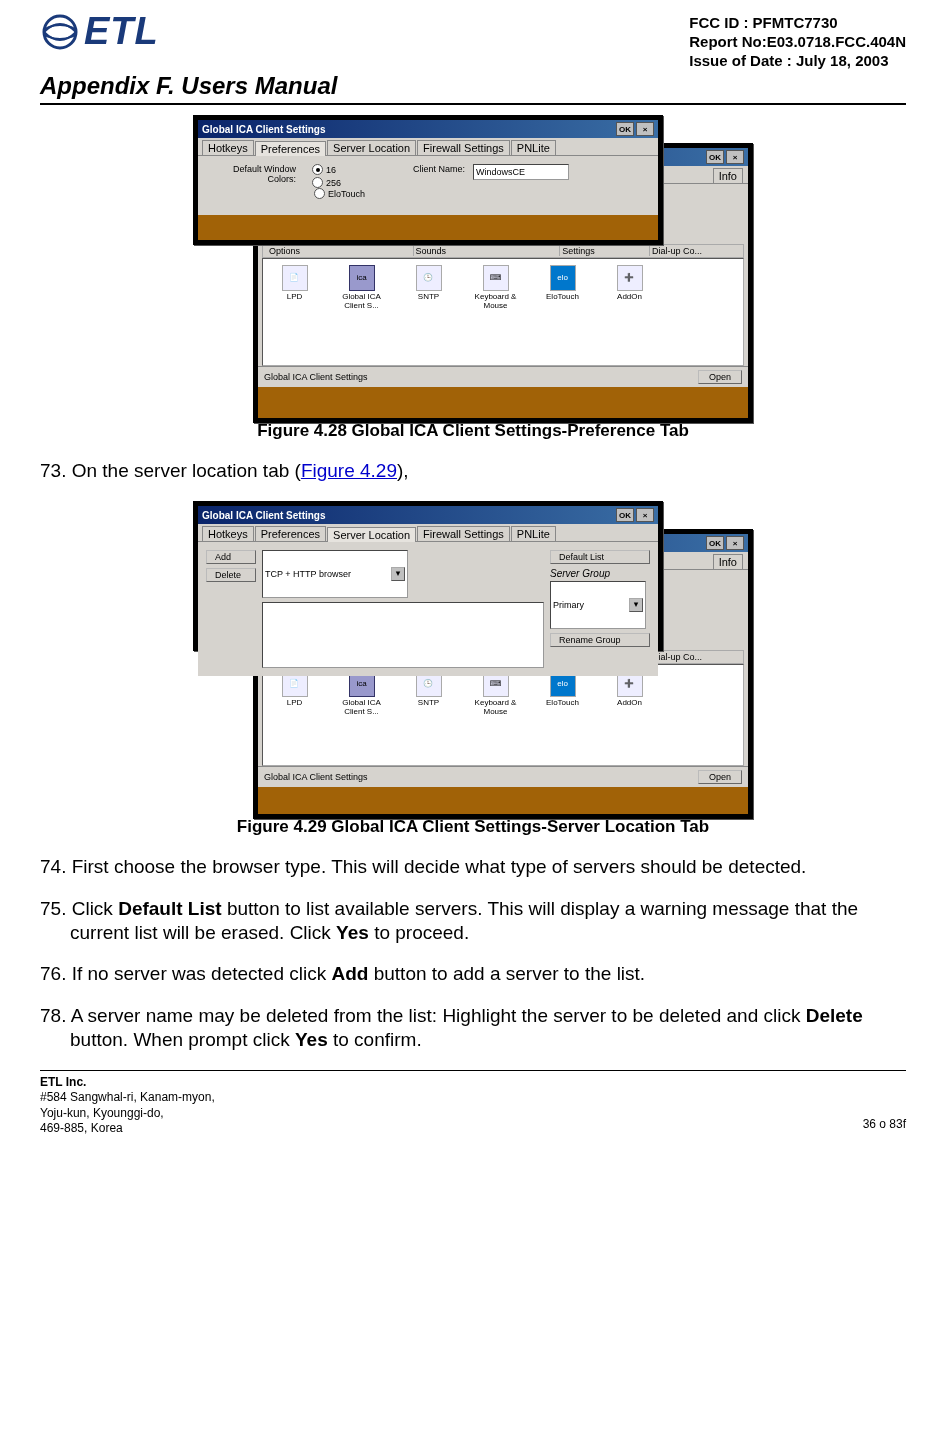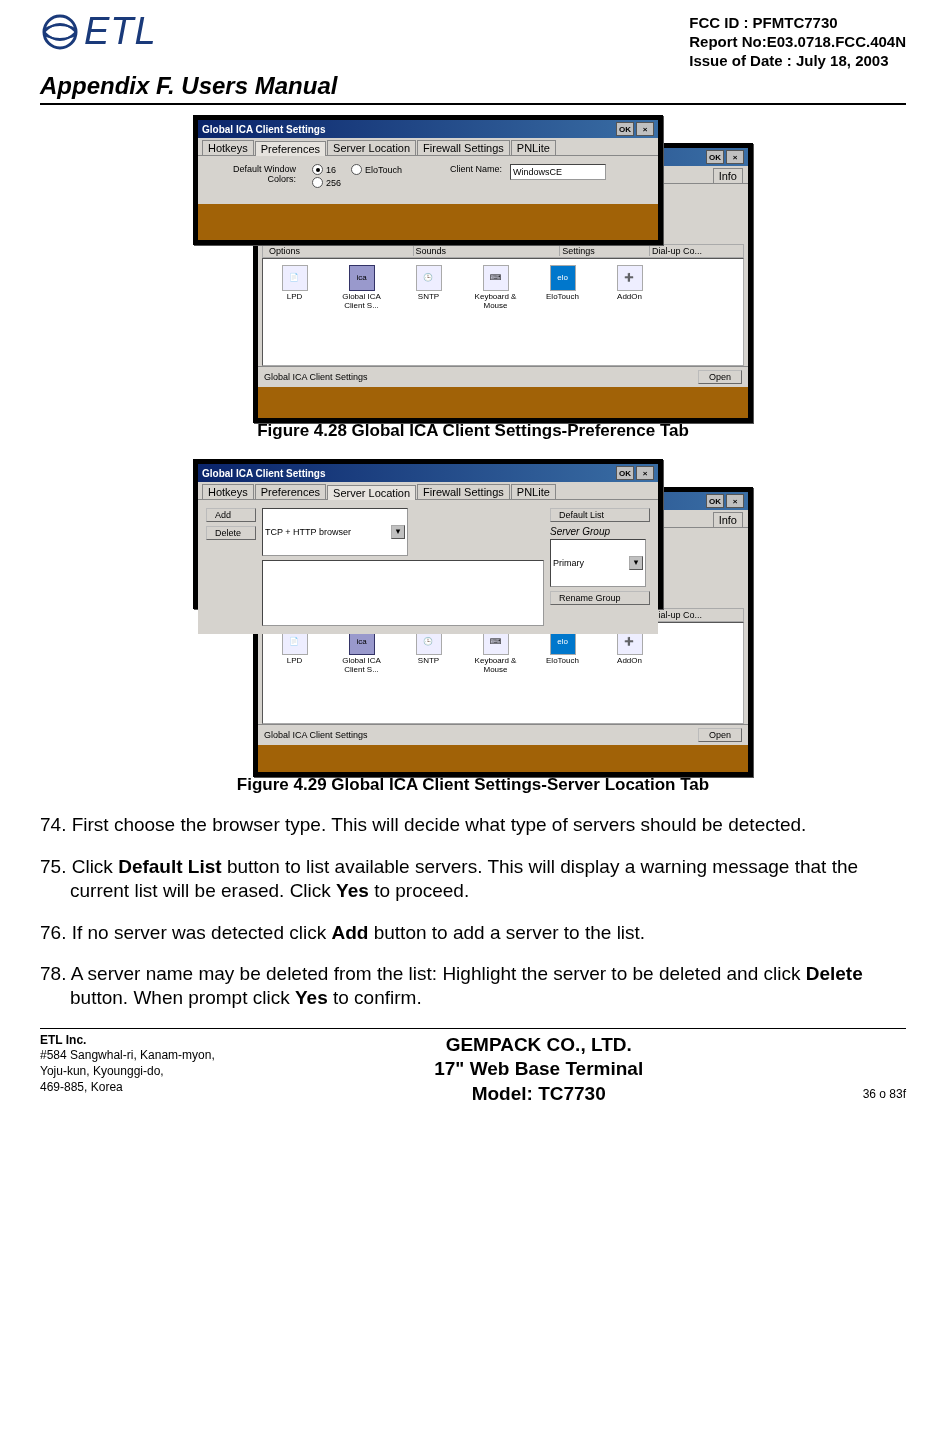--- a/index.html
+++ b/index.html
@@ -18,21 +18,21 @@
   .header-top {
     display: flex;
     justify-content: space-between;
     align-items: flex-start;
     margin-bottom: 2px;
   }
   .logo {
     display: flex;
     align-items: center;
     font-size: 38px;
-    font-weight: normal;
+    font-weight: bold;
     font-style: italic;
     color: #1a3a7a;
     letter-spacing: 1px;
   }
   .logo svg {
     margin-right: 4px;
   }
   .header-right {
     text-align: left;
     font-size: 15px;
@@ -367,21 +367,21 @@
       <div class="tabs">
         <div class="tab">Hotkeys</div>
         <div class="tab active">Preferences</div>
         <div class="tab">Server Location</div>
         <div class="tab">Firewall Settings</div>
         <div class="tab">PNLite</div>
       </div>
       <div class="dialog-body">
         <div class="field-row" style="align-items:flex-start;">
           <span class="field-label">Default Window Colors:</span>
-          <div style="display:flex;">
+          <div style="display:flex;flex-direction:column;">
             <div class="radio-group">
               <div class="radio-option">
                   <span class="radio-dot">
                     <span class="on"></span>
                   </span>
                   <span>16</span>
                 </div>
               <div class="radio-option">
                   <span class="radio-dot"></span>
                   <span>256</span>
@@ -396,20 +396,26 @@
           </div>
           <span class="field-label" style="width:70px; margin-left:30px;">Client Name:</span>
           <div class="text-input" style="width:90px; padding:0 2px; line-height:14px;">WindowsCE</div>
         </div>
       </div>
     </div>
   </div>
 
   <div class="caption">Figure 4.28      Global ICA Client Settings-Preference Tab</div>
 
+  <div class="body-text">
+    <div class="step">
+      <span class="num">73.</span>
+      <span>On the server location tab (</span><a class="link">Figure 4.29</a><span>),</span>
+    </div>
+  </div>
 
   <div class="screenshot-wrapper" style="height:310px;">
 
     <div class="window" style="left:60px; top:28px; width:490px; height:280px;">
       <div class="titlebar" style="justify-content:flex-end;">
         <div class="titlebar-buttons">
           <div class="title-btn">OK</div>
           <div class="title-btn">×</div>
         </div>
       </div>
@@ -502,22 +508,17 @@
 
   <div class="footer-wrap">
     <hr class="footer-hr">
     <div class="footer">
       <div class="footer-left">
         <div class="etl">ETL Inc.</div>
         <div>#584 Sangwhal-ri, Kanam-myon,</div>
         <div>Yoju-kun, Kyounggi-do,</div>
         <div>469-885, Korea</div>
       </div>
-      <div class="footer-center">
-        <div>GEMPACK CO., LTD.</div>
-        <div>17" Web Base Terminal</div>
-        <div>Model: TC7730</div>
-      </div>
       <div class="footer-right">36 o 83f</div>
     </div>
   </div>
 
 </div>
 
 </body></html>

